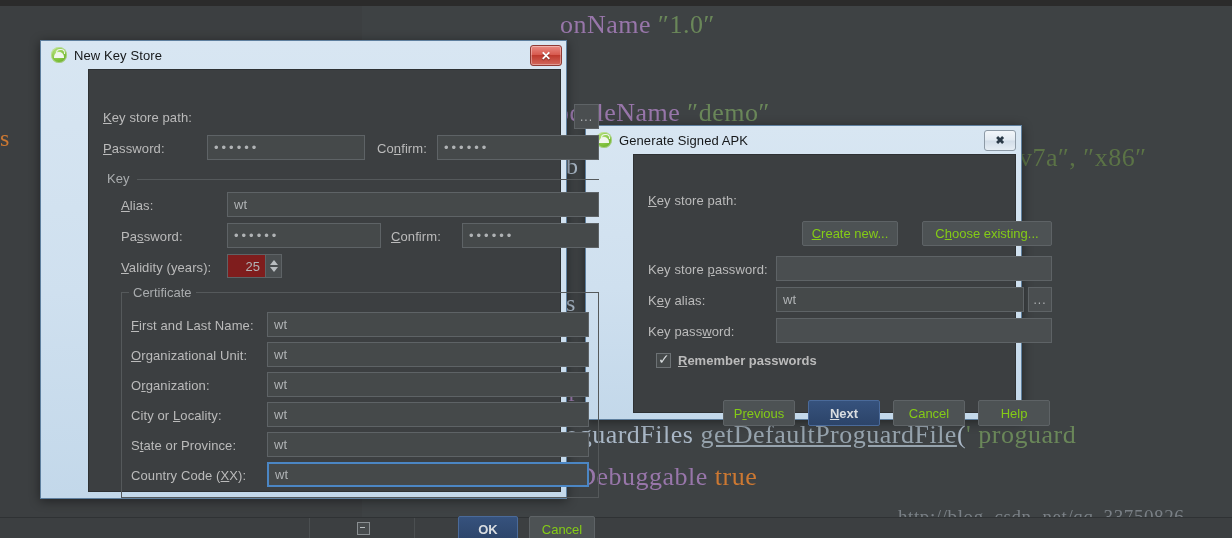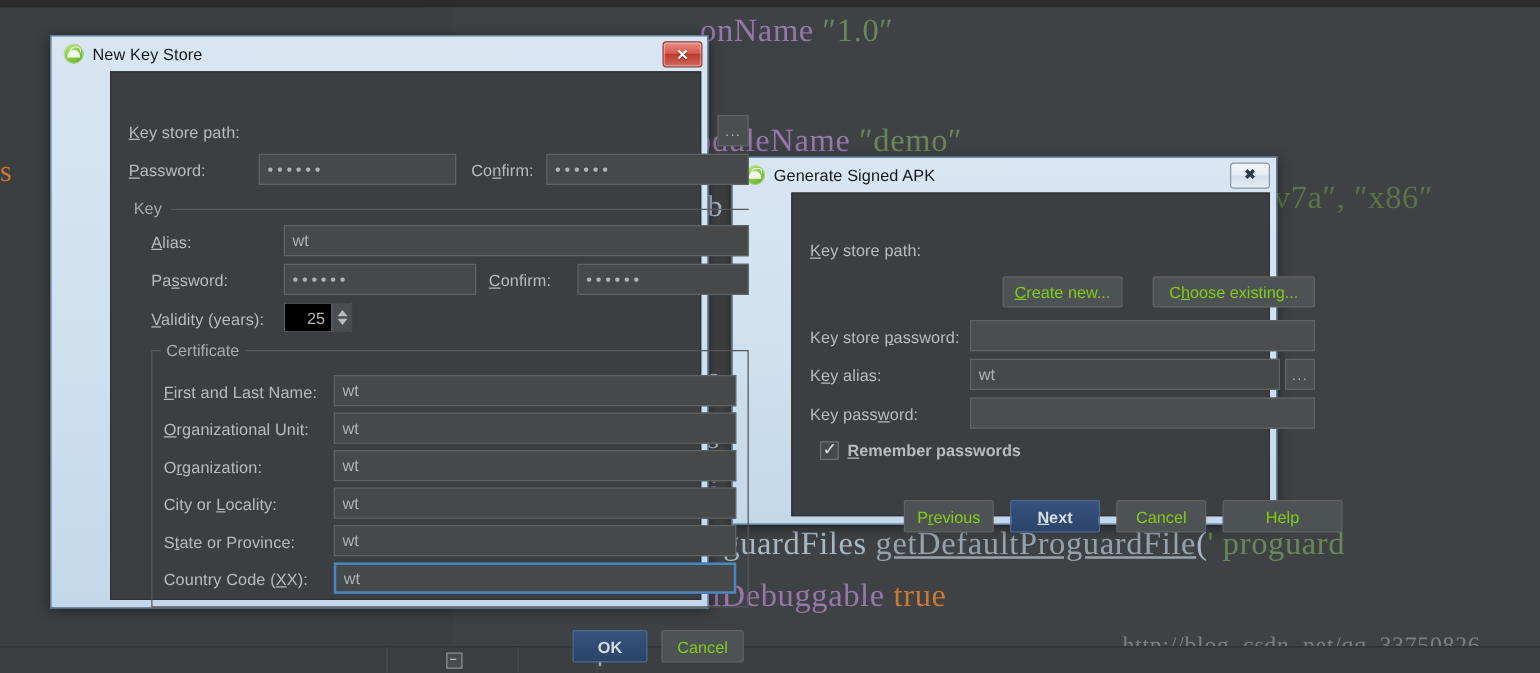--- a/index.html
+++ b/index.html
@@ -195,21 +195,21 @@
     font-size: 12px;
     display: flex; align-items: center; justify-content: center;
     box-sizing: border-box;
     cursor: pointer;
     letter-spacing: 1px;
   }
 
   .spinner-wrap {
     position: absolute;
     border: 1px solid #5e6366;
-    background: #000000;
+    background: #7f1d1d;
     box-sizing: border-box;
     display: flex;
     text-align: right;
   }
   .spinner-val {
     flex: 1;
     color: #b0b3b5; font-size: 13px;
     display: flex; align-items: center; justify-content: flex-end;
     padding-right: 5px;
   }
@@ -379,28 +379,28 @@
 
       <div class="dlg-btn" style="left:89px; top:245px; width:72px; height:26px;">
         <span><span>P</span><u>r</u><span>evious</span></span>
       </div>
       <div class="dlg-btn default" style="left:174px; top:245px; width:72px; height:26px;">
         <span><u>N</u><span>ext</span></span>
       </div>
       <div class="dlg-btn" style="left:259px; top:245px; width:72px; height:26px;">
         <span>Cancel</span>
       </div>
-      <div class="dlg-btn" style="left:344px; top:245px; width:96px; height:26px;">
+      <div class="dlg-btn" style="left:344px; top:245px; width:72px; height:26px;">
         <span>Help</span>
       </div>
 
     </div>
   </div>
 
-  <div class="aero-window" style="left:40px; top:28px; width:527px; height:459px;">
+  <div class="aero-window" style="left:40px; top:40px; width:527px; height:459px;">
     <div class="aero-titlebar">
       <span class="android-icon"></span>
       <span class="aero-title-text">New Key Store</span>
       <span class="btn-close-red">
         <span class="glyph">✕</span>
       </span>
     </div>
     <div class="aero-body">
 
       <div class="fld-label" style="left:14px; top:40px;">

